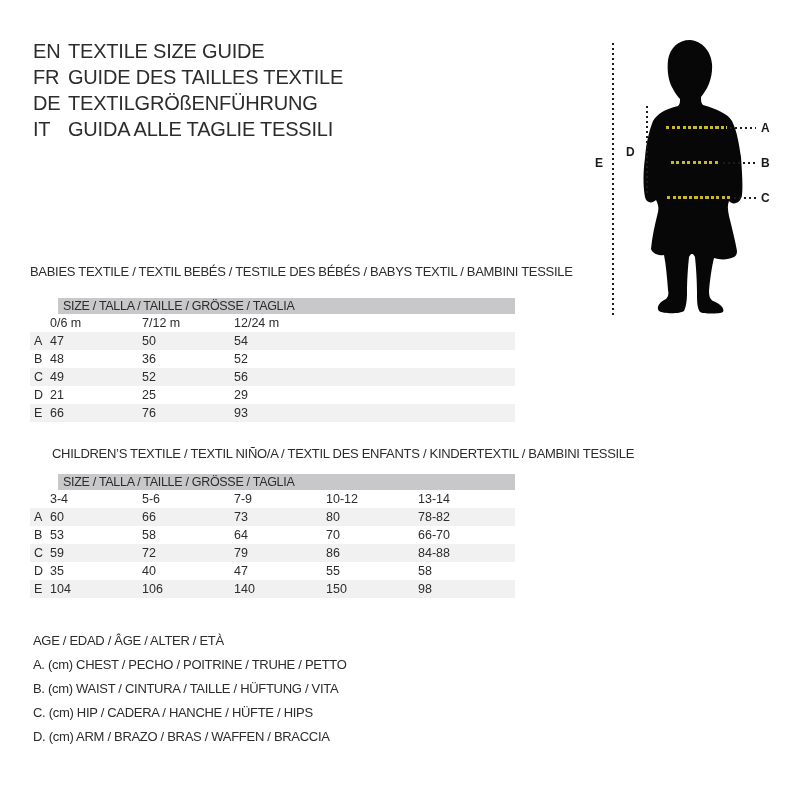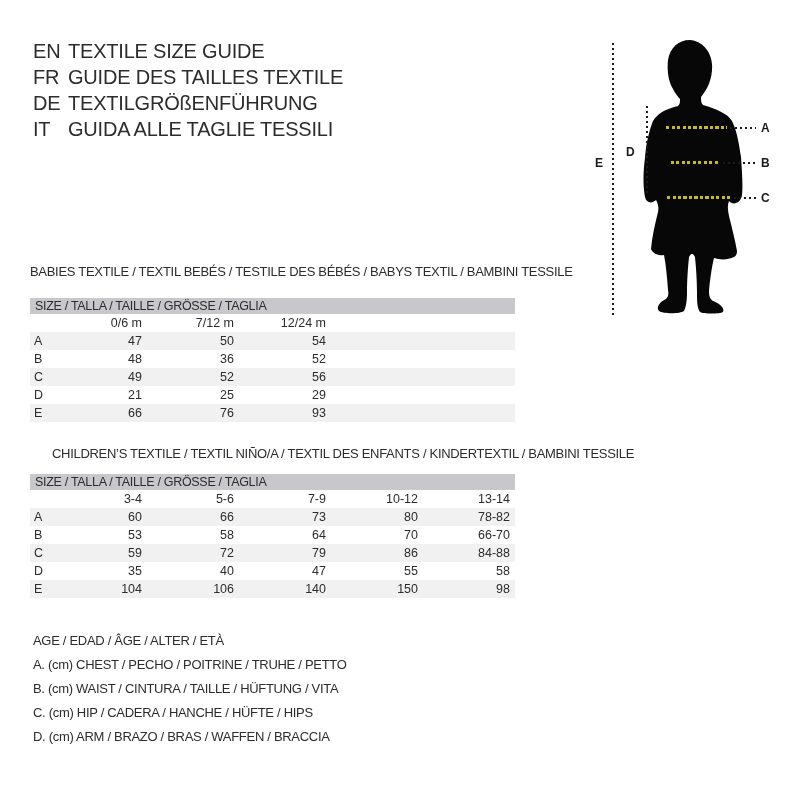--- a/index.html
+++ b/index.html
@@ -15,27 +15,27 @@
   .lang-row{display:flex;line-height:26px;font-size:20px;letter-spacing:-0.2px;}
   .lang-code{width:35px;flex:0 0 35px;}
 
   
   .section-title{font-size:13px;line-height:15px;letter-spacing:-0.3px;}
 
   
   .size-table{width:485px;}
   .size-bar{
     height:16px;line-height:16px;background:#c8c8ca;
-    font-size:12.5px;padding-left:5px;box-sizing:border-box;letter-spacing:-0.3px;
+    font-size:12.5px;padding-left:5px;box-sizing:border-box;letter-spacing:-0.3px;margin-left:28px;
   }
   .trow{display:grid;height:18px;line-height:18px;font-size:12.5px;}
   .cols3{grid-template-columns:20px 92px 92px 92px 1fr;}
   .cols5{grid-template-columns:20px 92px 92px 92px 92px 92px 1fr;}
   .stripe{background:#f1f1f2;}
-  .tcell{text-align:right;}
+  .tcell{text-align:left;}
   .tcell.letter{text-align:left;padding-left:4px;}
 
   
   .legend{left:33px;top:629px;font-size:13px;line-height:24px;letter-spacing:-0.3px;}
 
   
   .figure{left:595px;top:20px;width:205px;height:310px;}
   .vdots{
     width:2px;
     background-image:repeating-linear-gradient(180deg,#1c1c1c 0 2px,transparent 2px 5px);

